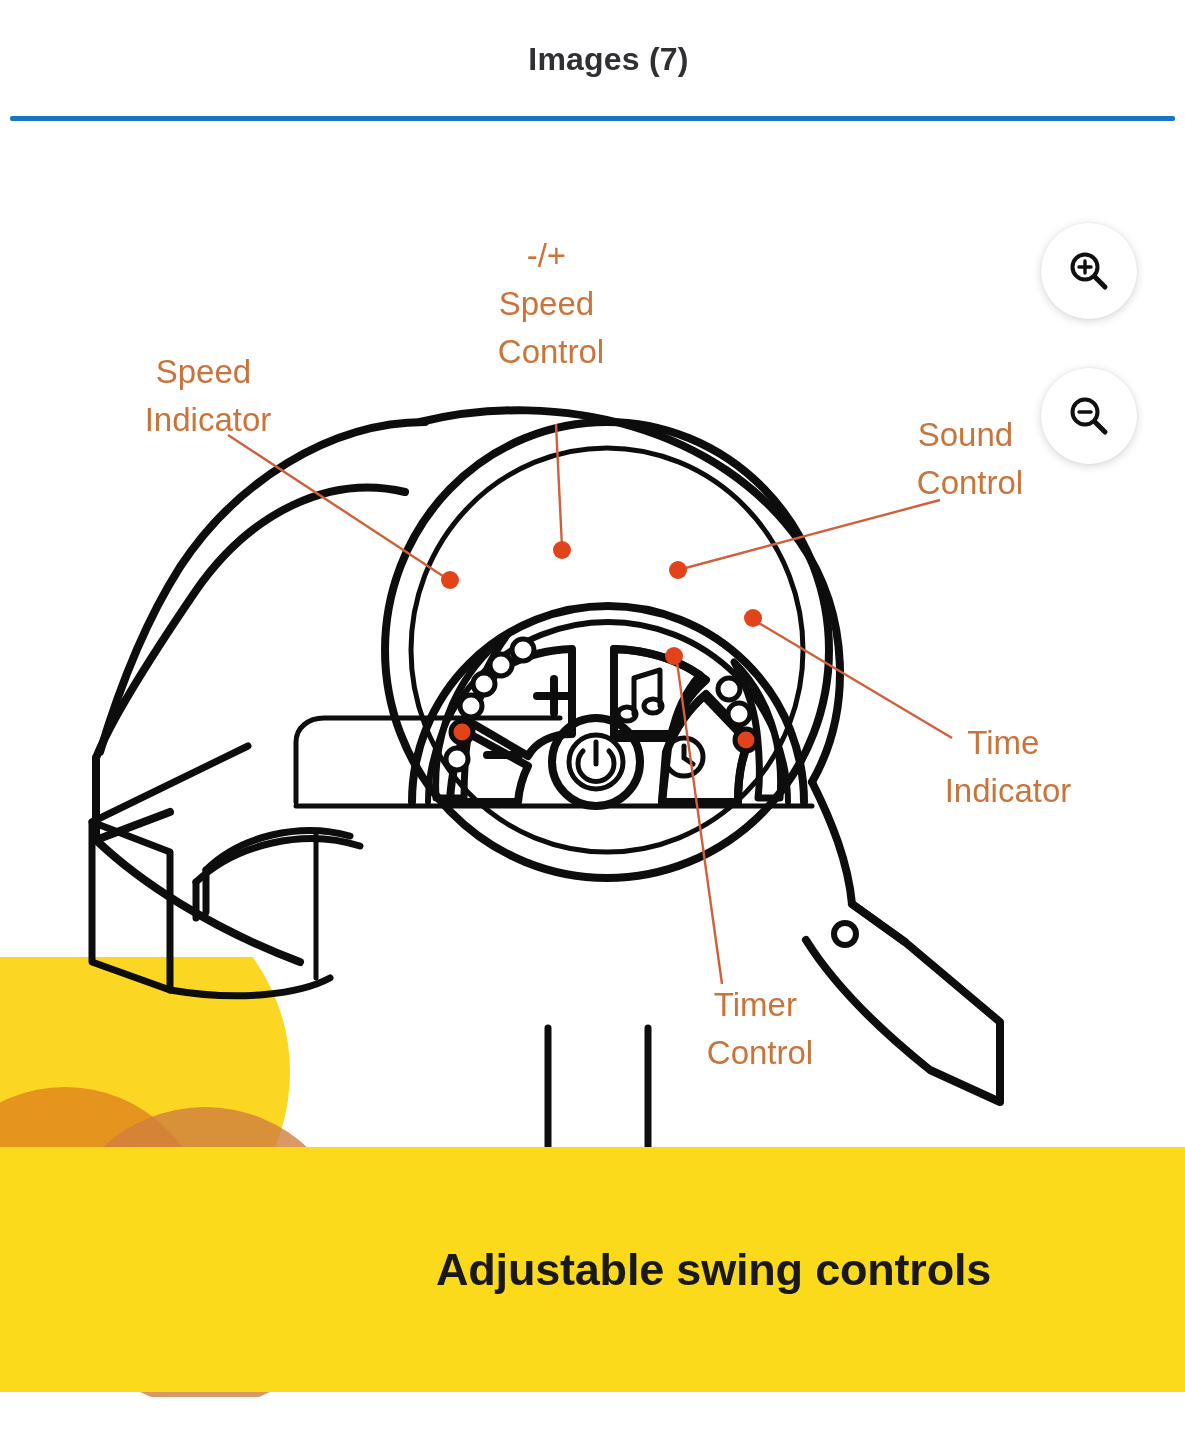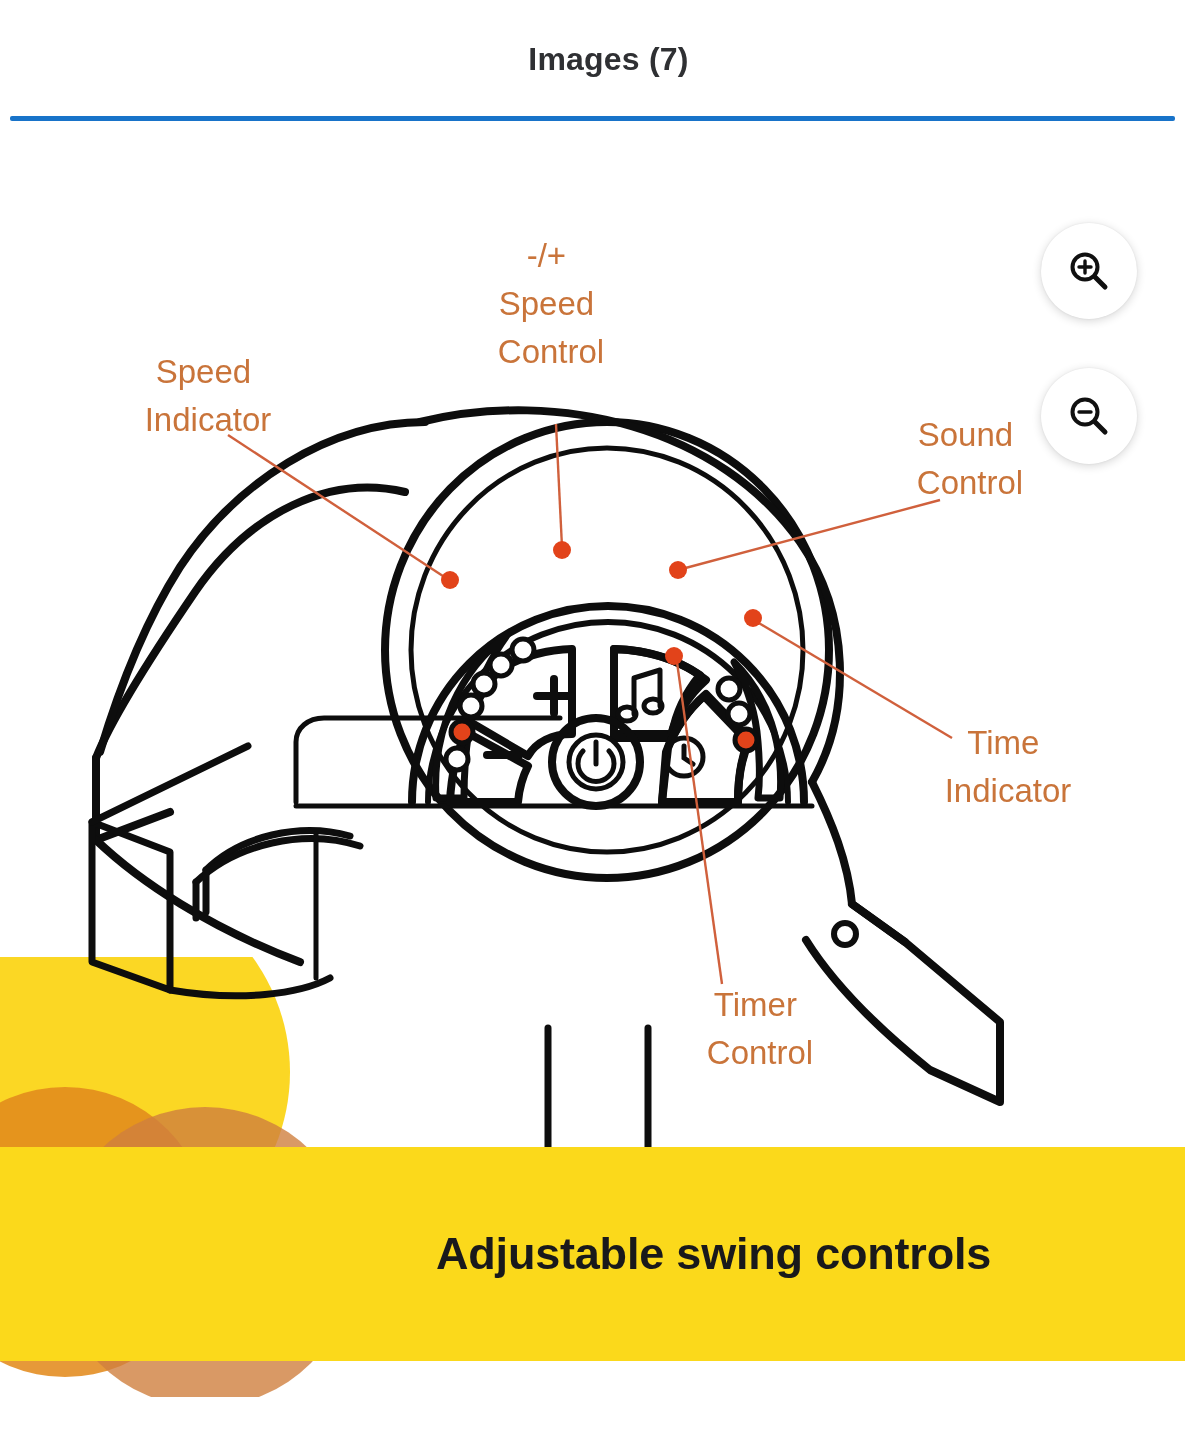--- a/index.html
+++ b/index.html
@@ -69,21 +69,21 @@
     border: none;
   }
   .zoom-in  { left: 1041px; top: 101px; }
   .zoom-out { left: 1041px; top: 246px; }
   .zoom-btn svg { display:block; }
 
   
   .caption-bar {
     position: absolute;
     left: 0; top: 1025px;
-    width: 1185px; height: 214px;
+    width: 1185px; height: 245px;
     background: #fbd91b;
     display: flex;
     align-items: center;
   }
   .caption-text {
     margin-left: 436px;
     font-size: 45px;
     font-weight: bold;
     color: #19191b;
     letter-spacing: -0.2px;

